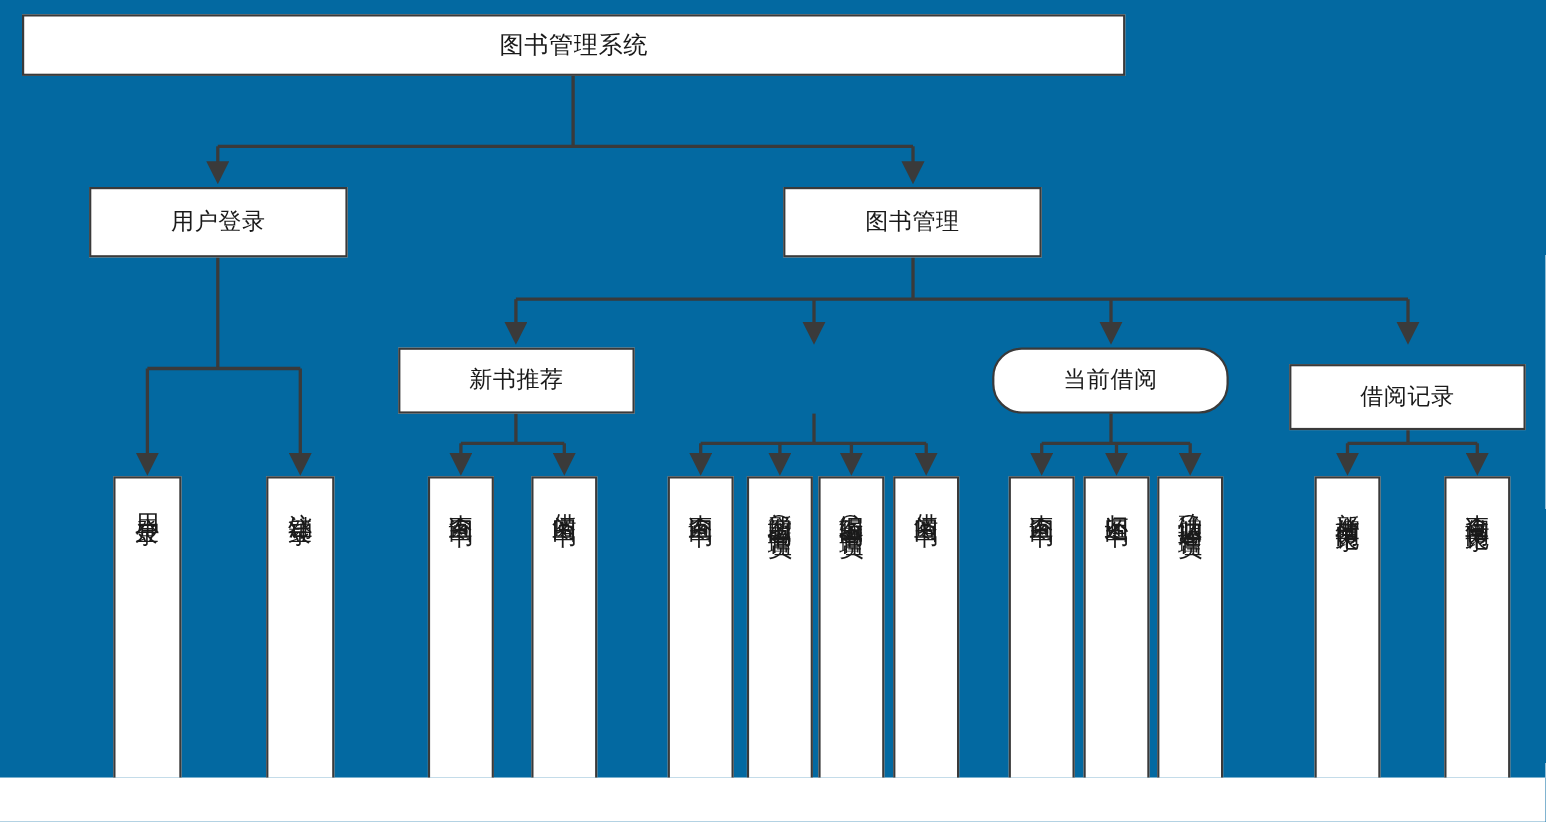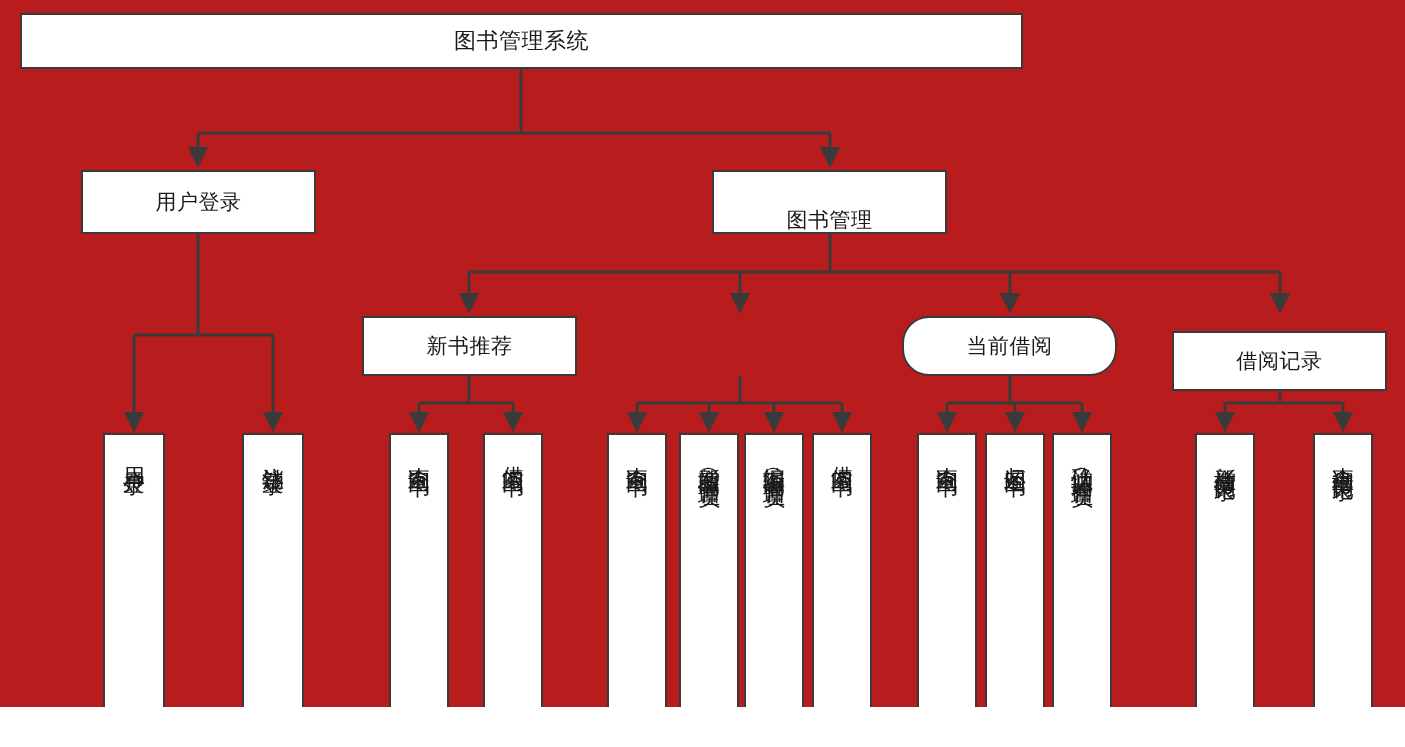--- a/index.html
+++ b/index.html
@@ -8,21 +8,21 @@
     padding: 0;
     background: #ffffff;
   }
   body {
     font-family: "Liberation Sans", "DejaVu Sans", sans-serif;
   }
   #canvas {
     position: relative;
     width: 1405px;
     height: 707px;
-    background: #b91c1c;
+    background: #0369a1;
     overflow: hidden;
   }
   #edge-layer {
     position: absolute;
     left: 0;
     top: 0;
     width: 1405px;
     height: 747px;
     pointer-events: none;
   }
@@ -130,21 +130,21 @@
     </g>
   </svg>
 
   <div class="node h root" style="left:20px; top:13px; width:1003px; height:56px;">
     <span class="node-label">图书管理系统</span>
   </div>
 
   <div class="node h" style="left:81px; top:170px; width:235px; height:64px;">
     <span class="node-label">用户登录</span>
   </div>
-  <div class="node h" style="left:712px; top:170px; width:235px; height:64px;align-items:flex-end;">
+  <div class="node h" style="left:712px; top:170px; width:235px; height:64px;">
     <span class="node-label">图书管理</span>
   </div>
 
   <div class="node h" style="left:362px; top:316px; width:215px; height:60px;justify-content:center;">
     <span class="node-label">新书推荐</span>
   </div>
   <div class="node h" style="left:902px; top:316px; width:215px; height:60px;border-radius:27px;">
     <span class="node-label">当前借阅</span>
   </div>
   <div class="node h" style="left:1172px; top:331px; width:215px; height:60px;">

